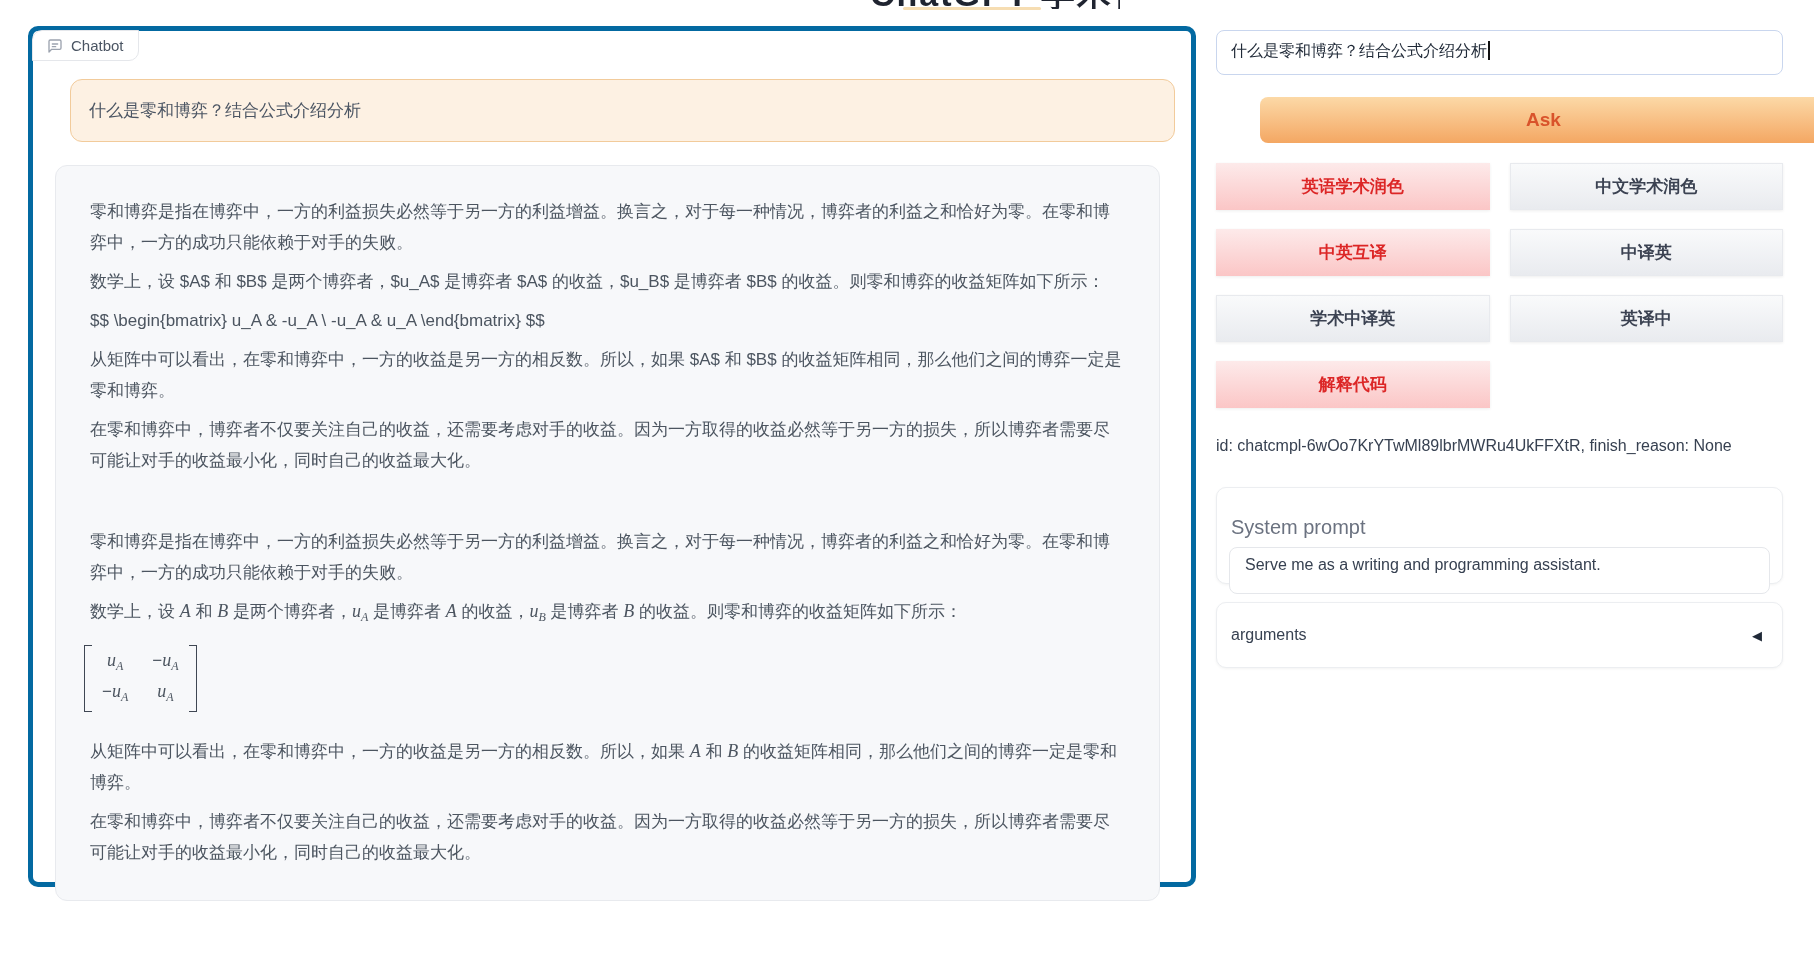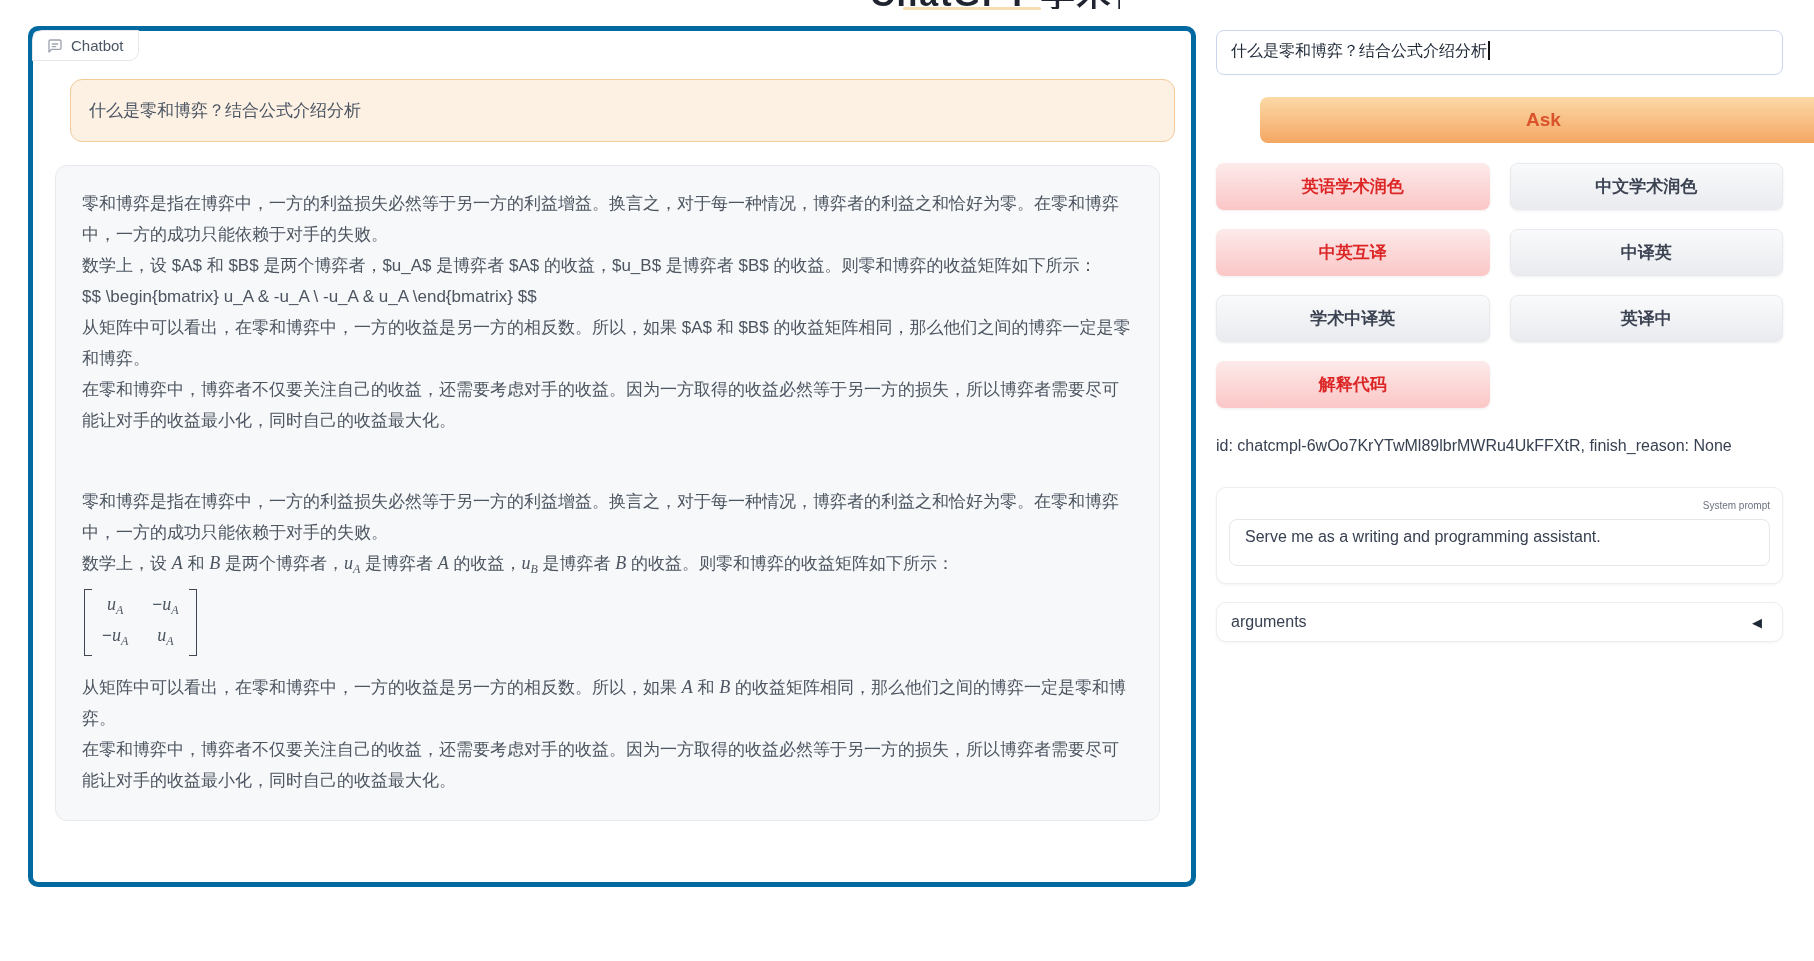--- a/index.html
+++ b/index.html
@@ -20,21 +20,21 @@
               padding:6px 14px;background:#fff;border:1px solid #e5e7eb;
               border-top-left-radius:10px;border-bottom-right-radius:10px;
               color:#4b5563;font-size:15px;}
   .chat-body{position:absolute;left:0;top:0;width:100%;height:100%;
              padding:48px 16px 0 22px;box-sizing:border-box;}
   .bubble-user{margin-left:15px;background:#fdf1e3;border:1px solid #f2cb9b;border-radius:12px;
                padding:15px 18px;font-size:17px;line-height:31px;color:#4b5563;}
   .bubble-bot{margin-top:23px;margin-right:15px;background:#f7f8fa;border:1px solid #e8eaee;
               border-radius:12px;padding:22px 26px 24px 26px;font-size:17px;line-height:31px;
               color:#4c5560;}
-  .bubble-bot p{margin:0;}
+  .bubble-bot p{margin:8px;}
   .rendered-block{margin-top:50px;}
 
   
   .math-var{font-family:"Liberation Serif","DejaVu Serif",serif;font-style:italic;font-size:18px;}
   sub.math-sub{font-family:"Liberation Serif","DejaVu Serif",serif;font-style:italic;font-size:12px;}
   .matrix{display:inline-flex;align-items:stretch;margin:4px 0 16px 2px;}
   .bracket{width:7px;}
   .bracket.left{border-left:1.6px solid #3f4753;border-top:1.6px solid #3f4753;border-bottom:1.6px solid #3f4753;}
   .bracket.right{border-right:1.6px solid #3f4753;border-top:1.6px solid #3f4753;border-bottom:1.6px solid #3f4753;}
   .matrix-grid{display:grid;grid-template-columns:auto auto;column-gap:24px;
@@ -45,37 +45,37 @@
                 border:1px solid #c9d6ee;border-radius:8px;padding:10px 14px;font-size:16px;
                 color:#1f2937;background:#fff;white-space:nowrap;overflow:hidden;cursor:text;}
   .caret{display:inline-block;width:2px;height:19px;background:#111;vertical-align:-4px;margin-left:1px;}
 
   .ask-btn{position:absolute;left:1216px;top:97px;width:567px;height:46px;border:none;border-radius:8px;
            background:linear-gradient(180deg,#fcd9a7,#f4a763);color:#d9532b;font-size:19px;
            font-weight:700;font-family:inherit;cursor:pointer;margin-left:44px;}
 
   .btn-grid{position:absolute;left:1216px;top:163px;width:567px;display:grid;
             grid-template-columns:1fr 1fr;column-gap:20px;row-gap:19px;}
-  .action-btn{height:47px;border:none;border-radius:8px;font-size:17px;font-weight:700;
+  .action-btn{height:47px;border:none;border-radius:0;font-size:17px;font-weight:700;
               font-family:inherit;cursor:pointer;box-shadow:0 1px 3px rgba(0,0,0,0.07);}
   .action-btn.gray{background:linear-gradient(180deg,#f9fafb,#e9ebef);color:#3b4252;
                    border:1px solid #e8eaee;}
   .action-btn.red{background:linear-gradient(180deg,#fdeaea,#fbc6c6);color:#dc2626;}
 
   .status-line{position:absolute;left:1216px;top:437px;width:567px;font-size:16px;color:#374151;}
 
   .sys-card{position:absolute;left:1216px;top:487px;width:567px;height:97px;background:#fff;
             border:1px solid #eceef1;border-radius:10px;box-shadow:0 1px 3px rgba(0,0,0,0.05);
             box-sizing:border-box;padding:12px;}
-  .sys-label{font-size:10px;color:#6b7280;margin:0 0 8px 2px;text-align:right;}
+  .sys-label{font-size:20px;color:#6b7280;margin:16px 0 8px 2px;}
   .sys-input{border:1px solid #e5e7eb;border-radius:8px;height:47px;box-sizing:border-box;
              padding:8px 15px;font-size:16px;color:#374151;background:#fff;cursor:text;
              white-space:nowrap;overflow:hidden;}
 
-  .accordion{position:absolute;left:1216px;top:602px;width:567px;height:40px;background:#fff;
+  .accordion{position:absolute;left:1216px;top:602px;width:567px;height:66px;background:#fff;
              border:1px solid #eceef1;border-radius:10px;box-shadow:0 1px 3px rgba(0,0,0,0.05);
              box-sizing:border-box;display:flex;align-items:center;justify-content:space-between;
              padding:0 20px 0 14px;cursor:pointer;}
   .accordion-label{font-size:16px;color:#374151;}
   .tri{font-size:13px;color:#1f2937;}
 </style>
 </head>
 <body>
 
 <div id="app">

